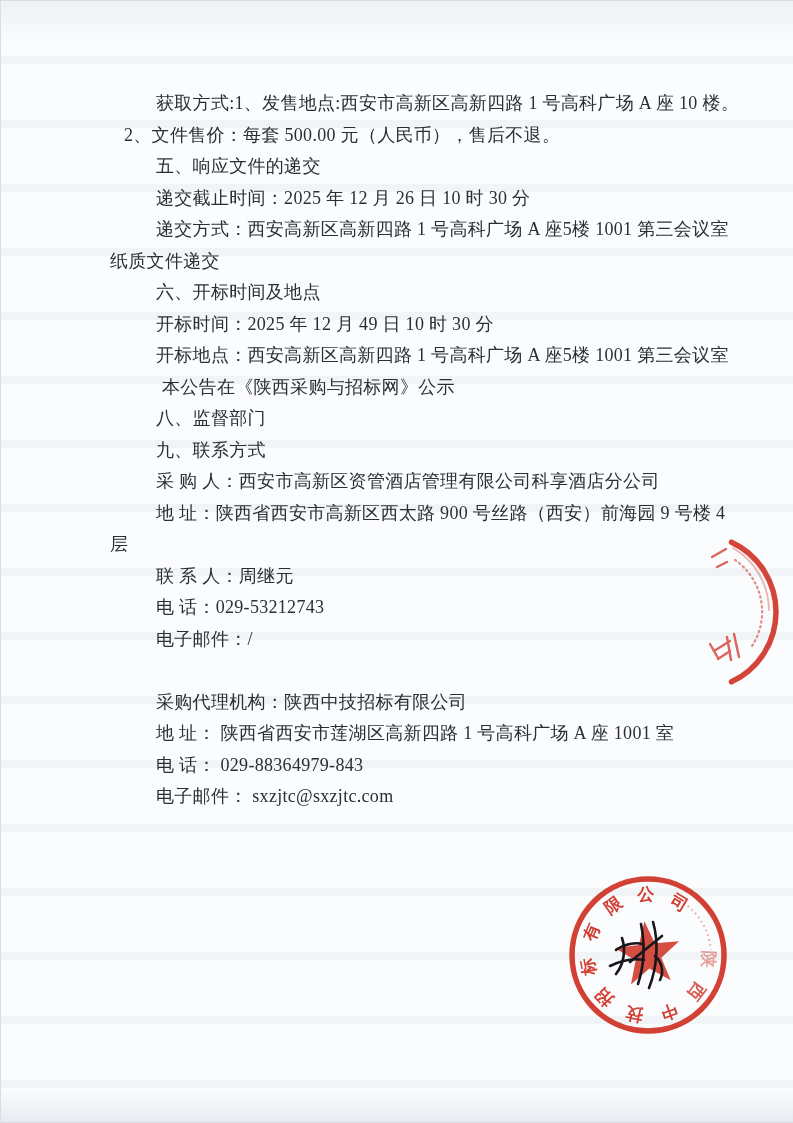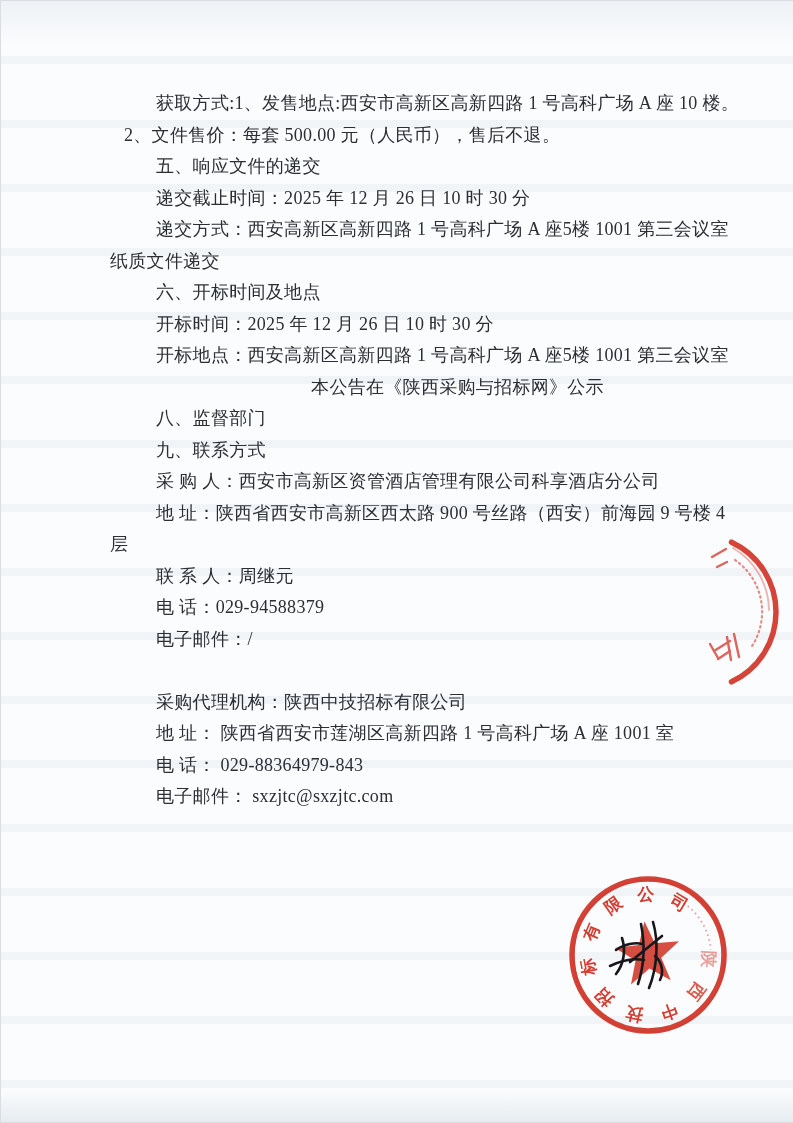--- a/index.html
+++ b/index.html
@@ -23,49 +23,49 @@
     box-sizing:border-box;
     font-size:18px;
     letter-spacing:.3px;
   }
   .line{
     height:31.5px; line-height:31.5px;
     white-space:nowrap;
   }
   .line.sm  { padding-left:14px; }
   .line.ind { padding-left:46px; }
-  .line.ind2{ padding-left:52px;text-align:center; }
+  .line.ind2{ padding-left:52px; }
   .line.blank{ height:31.5px; }
   .stamp{ position:absolute; pointer-events:none; }
   .stamp.main   { left:0; top:0; }
   .stamp.partial{ left:0; top:0; }
 </style>
 </head>
 <body>
 
 <div class="page">
 
   <div class="content">
       <div class="line ind">获取方式:1、发售地点:西安市高新区高新四路 1 号高科广场 A 座 10 楼。</div>
       <div class="line sm">2、文件售价：每套 500.00 元（人民币），售后不退。</div>
       <div class="line ind">五、响应文件的递交</div>
       <div class="line ind">递交截止时间：2025 年 12 月 26 日 10 时 30 分</div>
       <div class="line ind">递交方式：西安高新区高新四路 1 号高科广场 A 座5楼 1001 第三会议室</div>
       <div class="line">纸质文件递交</div>
       <div class="line ind">六、开标时间及地点</div>
-      <div class="line ind">开标时间：2025 年 12 月 26 日 10 时 30 分</div>
+      <div class="line ind">开标时间：2025 年 12 月 49 日 10 时 30 分</div>
       <div class="line ind">开标地点：西安高新区高新四路 1 号高科广场 A 座5楼 1001 第三会议室</div>
       <div class="line ind2">本公告在《陕西采购与招标网》公示</div>
       <div class="line ind">八、监督部门</div>
       <div class="line ind">九、联系方式</div>
       <div class="line ind">采 购 人：西安市高新区资管酒店管理有限公司科享酒店分公司</div>
       <div class="line ind">地 址：陕西省西安市高新区西太路 900 号丝路（西安）前海园 9 号楼 4</div>
       <div class="line">层</div>
       <div class="line ind">联 系 人：周继元</div>
-      <div class="line ind">电 话：029-94588379</div>
+      <div class="line ind">电 话：029-53212743</div>
       <div class="line ind">电子邮件：/</div>
       <div class="line blank"></div>
       <div class="line ind">采购代理机构：陕西中技招标有限公司</div>
       <div class="line ind">地 址： 陕西省西安市莲湖区高新四路 1 号高科广场 A 座 1001 室</div>
       <div class="line ind">电 话： 029-88364979-843</div>
       <div class="line ind">电子邮件： sxzjtc@sxzjtc.com</div>
     </div>
 
   <svg class="stamp partial" width="793" height="1123" viewBox="0 0 793 1123">
     <g stroke="var(--seal-red,#d03427)" fill="none" stroke-linecap="round">

